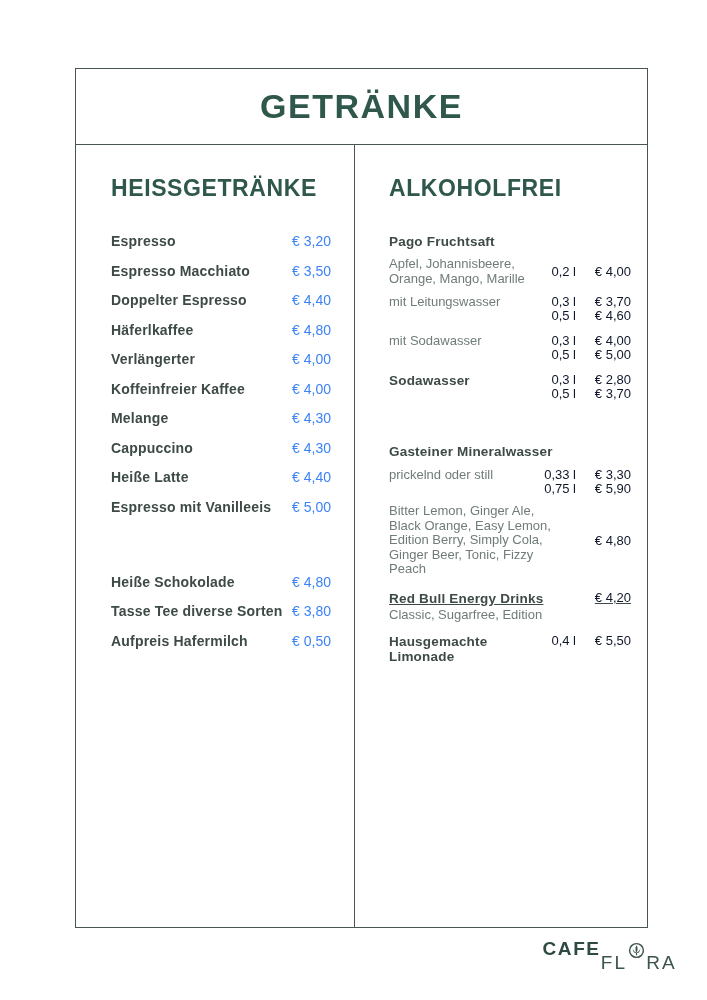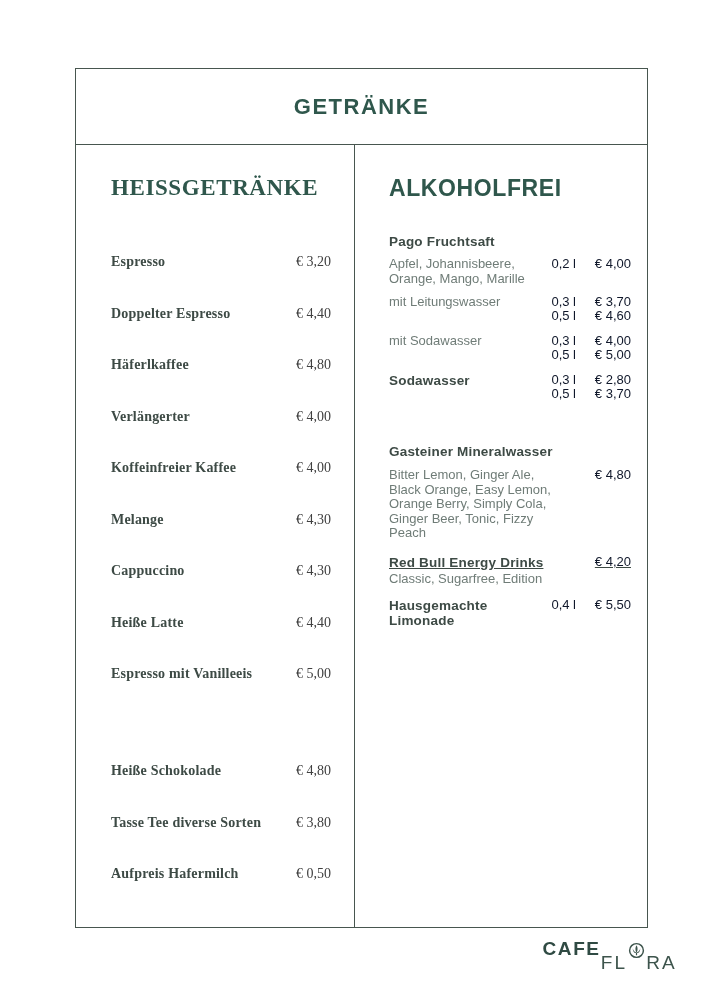--- a/index.html
+++ b/index.html
@@ -13,68 +13,67 @@
   }
   .frame { position:absolute; left:75px; top:68px; width:573px; }
 
   
   .title-box {
     border:1px solid #47564f;
     height:77px;
     display:flex; align-items:center; justify-content:center;
   }
   .title-box h1 {
-    font-size:22px; font-weight:800; letter-spacing:1.5px;
+    font-size:34px; font-weight:800; letter-spacing:1.5px;
     color:#2f574c;
   }
 
   
   .columns {
     display:flex;
     border:1px solid #47564f; border-top:none;
     height:783px;
   }
   .col-left {
     width:279px; flex:0 0 279px;
     border-right:1px solid #47564f;
     padding:30px 23px 0 35px;
-    font-family:Liberation Serif, serif;
   }
   .col-right {
     flex:1;
     padding:30px 16px 0 34px;
   }
   h2.col-heading {
     font-size:23px; font-weight:800; letter-spacing:.6px;
     color:#2f574c;
     margin-bottom:32px;
   }
 
   
   .item-row {
     display:flex; justify-content:space-between; align-items:baseline;
     margin-bottom:15.5px;
     font-size:14px; line-height:14px;
   }
   .item-name { font-weight:700; color:#3d4a45; letter-spacing:.2px; }
-  .item-price { color:#404040; white-space:nowrap;margin-top:22px; }
+  .item-price { color:#3b82f6; white-space:nowrap; }
   .gap-lg { margin-top:61px; }
   .gap-sm { margin-top:7px; }
 
   
   .r-title {
     font-size:13.5px; font-weight:700; color:#3d4a45; letter-spacing:.2px;
     line-height:15px;
   }
   .r-desc { font-size:13px; color:#6f7c77; line-height:14.5px; }
   .r-row {
     display:flex; justify-content:space-between;
     margin-bottom:9px;
   }
-  .al-end   { align-items:flex-start; }
+  .al-end   { align-items:center; }
   .al-start { align-items:flex-start; }
   .r-prices { text-align:right; font-size:13px; line-height:13.5px; color:#0f172a; }
   .pp { display:flex; justify-content:flex-end; align-items:baseline; }
   .pp .size  { white-space:nowrap; }
   .pp .price { min-width:46px; margin-left:9px; text-align:right; white-space:nowrap; }
   .mt-12 { margin-top:12px; }
   .mt-44 { margin-top:44px; }
   .mt-14 { margin-top:14px;text-decoration:underline; }
   .mb-8  { margin-bottom:8px; }
   .mb-9  { margin-bottom:9px; }
@@ -101,20 +100,24 @@
   <div class="columns">
 
     <div class="col-left">
       <h2 class="col-heading">HEISSGETRÄNKE</h2>
 
       <div class="item-row">
         <span class="item-name">Espresso</span>
         <span class="item-price">€ 3,20</span>
       </div>
       <div class="item-row">
+        <span class="item-name">Espresso Macchiato</span>
+        <span class="item-price">€ 3,50</span>
+      </div>
+      <div class="item-row">
         <span class="item-name">Doppelter Espresso</span>
         <span class="item-price">€ 4,40</span>
       </div>
       <div class="item-row">
         <span class="item-name">Häferlkaffee</span>
         <span class="item-price">€ 4,80</span>
       </div>
       <div class="item-row">
         <span class="item-name">Verlängerter</span>
         <span class="item-price">€ 4,00</span>
@@ -204,26 +207,39 @@
             <span class="price">€ 2,80</span>
           </div>
           <div class="pp">
             <span class="size">0,5 l</span>
             <span class="price">€ 3,70</span>
           </div>
         </div>
       </div>
 
       <div class="r-title mt-44 mb-9">Gasteiner Mineralwasser</div>
+      <div class="r-row al-start">
+        <div class="r-desc">prickelnd oder still</div>
+        <div class="r-prices">
+          <div class="pp">
+            <span class="size">0,33 l</span>
+            <span class="price">€ 3,30</span>
+          </div>
+          <div class="pp">
+            <span class="size">0,75 l</span>
+            <span class="price">€ 5,90</span>
+          </div>
+        </div>
+      </div>
 
       <div class="r-row al-end">
         <div class="r-desc">
           <div>Bitter Lemon, Ginger Ale,</div>
           <div>Black Orange, Easy Lemon,</div>
-          <div>Orange Berry, Simply Cola,</div>
+          <div>Edition Berry, Simply Cola,</div>
           <div>Ginger Beer, Tonic, Fizzy</div>
           <div>Peach</div>
         </div>
         <div class="r-prices">
           <div class="pp">
             <span class="price">€ 4,80</span>
           </div>
         </div>
       </div>
 

